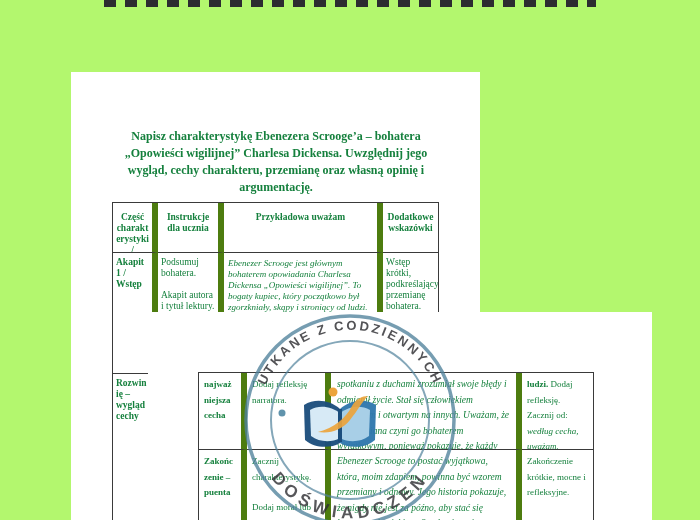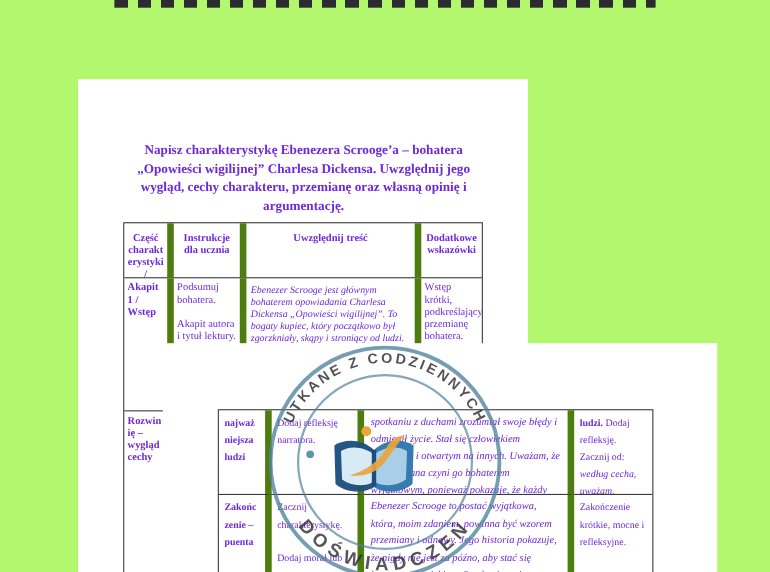--- a/index.html
+++ b/index.html
@@ -1,19 +1,19 @@
 <!DOCTYPE html>
 <html><head>
 <meta charset="utf-8">
 <style>
   html,body{margin:0;padding:0;}
   .canvas{
     position:relative; width:700px; height:520px; overflow:hidden;
     background:#b3f76e;
-    font-family:"Liberation Serif", serif; color:#6d28d9;
+    font-family:"Liberation Serif", serif; color:#15803d;
   }
   
   .heading-stub{
     position:absolute; top:0; left:104px; width:492px; height:7px;
     background:repeating-linear-gradient(90deg,#2c2c30 0 12px, transparent 12px 21px);
   }
   .page{position:absolute; background:#ffffff;}
   .page1{left:71px; top:72px; width:409px; height:448px; z-index:1;}
   .sheet2{left:148px; top:312px; width:504px; height:208px; z-index:2;}
 
@@ -54,42 +54,42 @@
 
   <div class="heading-stub"></div>
 
   <div class="page page1">
     <p class="prompt">Napisz charakterystykę Ebenezera Scrooge’a – bohatera „Opowieści wigilijnej” Charlesa Dickensa. Uwzględnij jego wygląd, cechy charakteru, przemianę oraz własną opinię i argumentację.</p>
 
     <div class="tbl t1">
 
       <div class="cell hd">Część charakteryst­yki / Składnik</div>
       <div class="cell hd">Instrukcje dla ucznia</div>
-      <div class="cell hd">Uwzględnij treść</div>
+      <div class="cell hd">Przykładowa uważam</div>
       <div class="cell hd lc">Dodatkowe wskazówki</div>
 
       <div class="cell part">Akapit 1 / Wstęp</div>
       <div class="cell">
         <p class="para">Podsumuj bohatera.</p>
         <p class="para">Akapit autora i tytuł lektury.</p>
       </div>
       <div class="cell ex">Ebenezer Scrooge jest głównym bohaterem opowiadania Charlesa Dickensa „Opowieści wigilijnej”. To bogaty kupiec, który początkowo był zgorzkniały, skąpy i stroniący od ludzi.</div>
       <div class="cell lc">Wstęp krótki, podkreślający przemianę bohatera.</div>
 
       <div class="cell part lr">Rozwinię – wygląd cechy</div>
       <div class="cell lr"></div>
       <div class="cell lr"></div>
       <div class="cell lc lr"></div>
     </div>
   </div>
 
   <div class="page sheet2">
     <div class="tbl t2">
 
-      <div class="cell part">najważniejsza ludzi</div>
+      <div class="cell part">najważniejsza cecha</div>
       <div class="cell">Dodaj refleksję narratora.</div>
       <div class="cell ex">spotkaniu z duchami zrozumiał swoje błędy i odmienił życie. Stał się człowiekiem życzliwym i otwartym na innych. Uważam, że ta przemiana czyni go bohaterem wyjątkowym, ponieważ pokazuje, że każdy ma szansę stać się lepszym.</div>
       <div class="cell lc">
         <span class="b">ludzi.</span><span> Dodaj refleksję. Zacznij od: </span><span class="i">według cecha, uważam.</span>
       </div>
 
       <div class="cell part lr">Zakończenie – puenta</div>
       <div class="cell lr">
         <p class="para">Zacznij charakterystykę.</p>
         <p class="para">Dodaj morał lub refleksję.</p>

